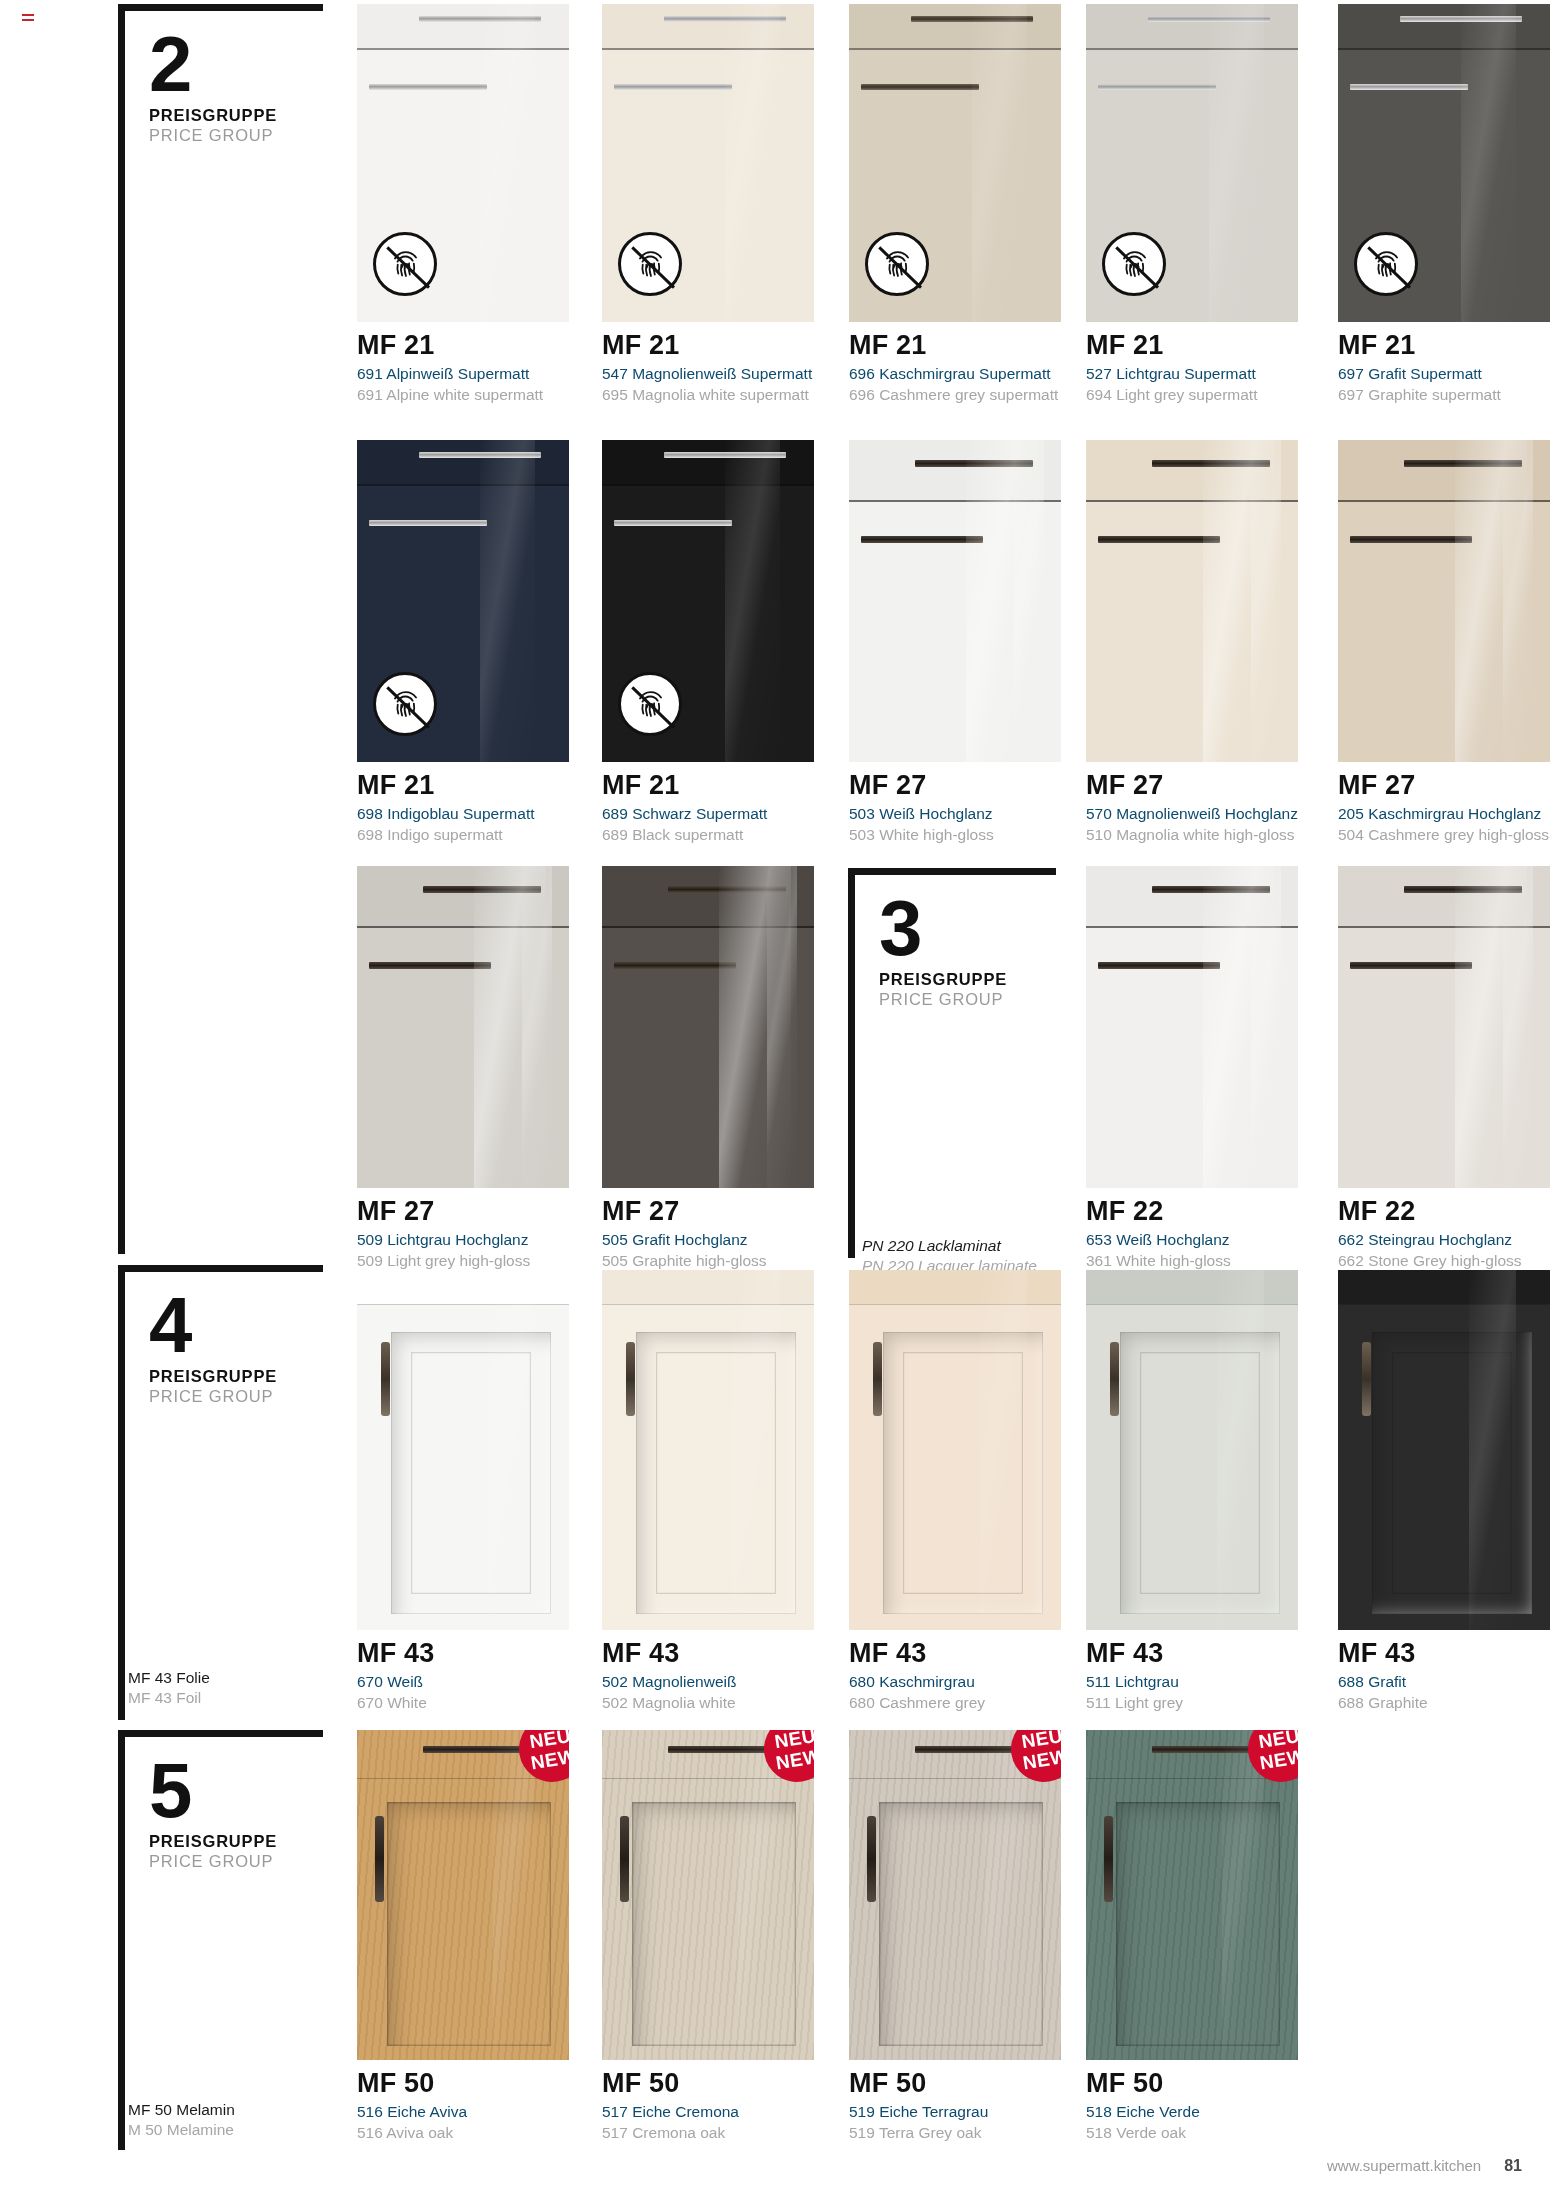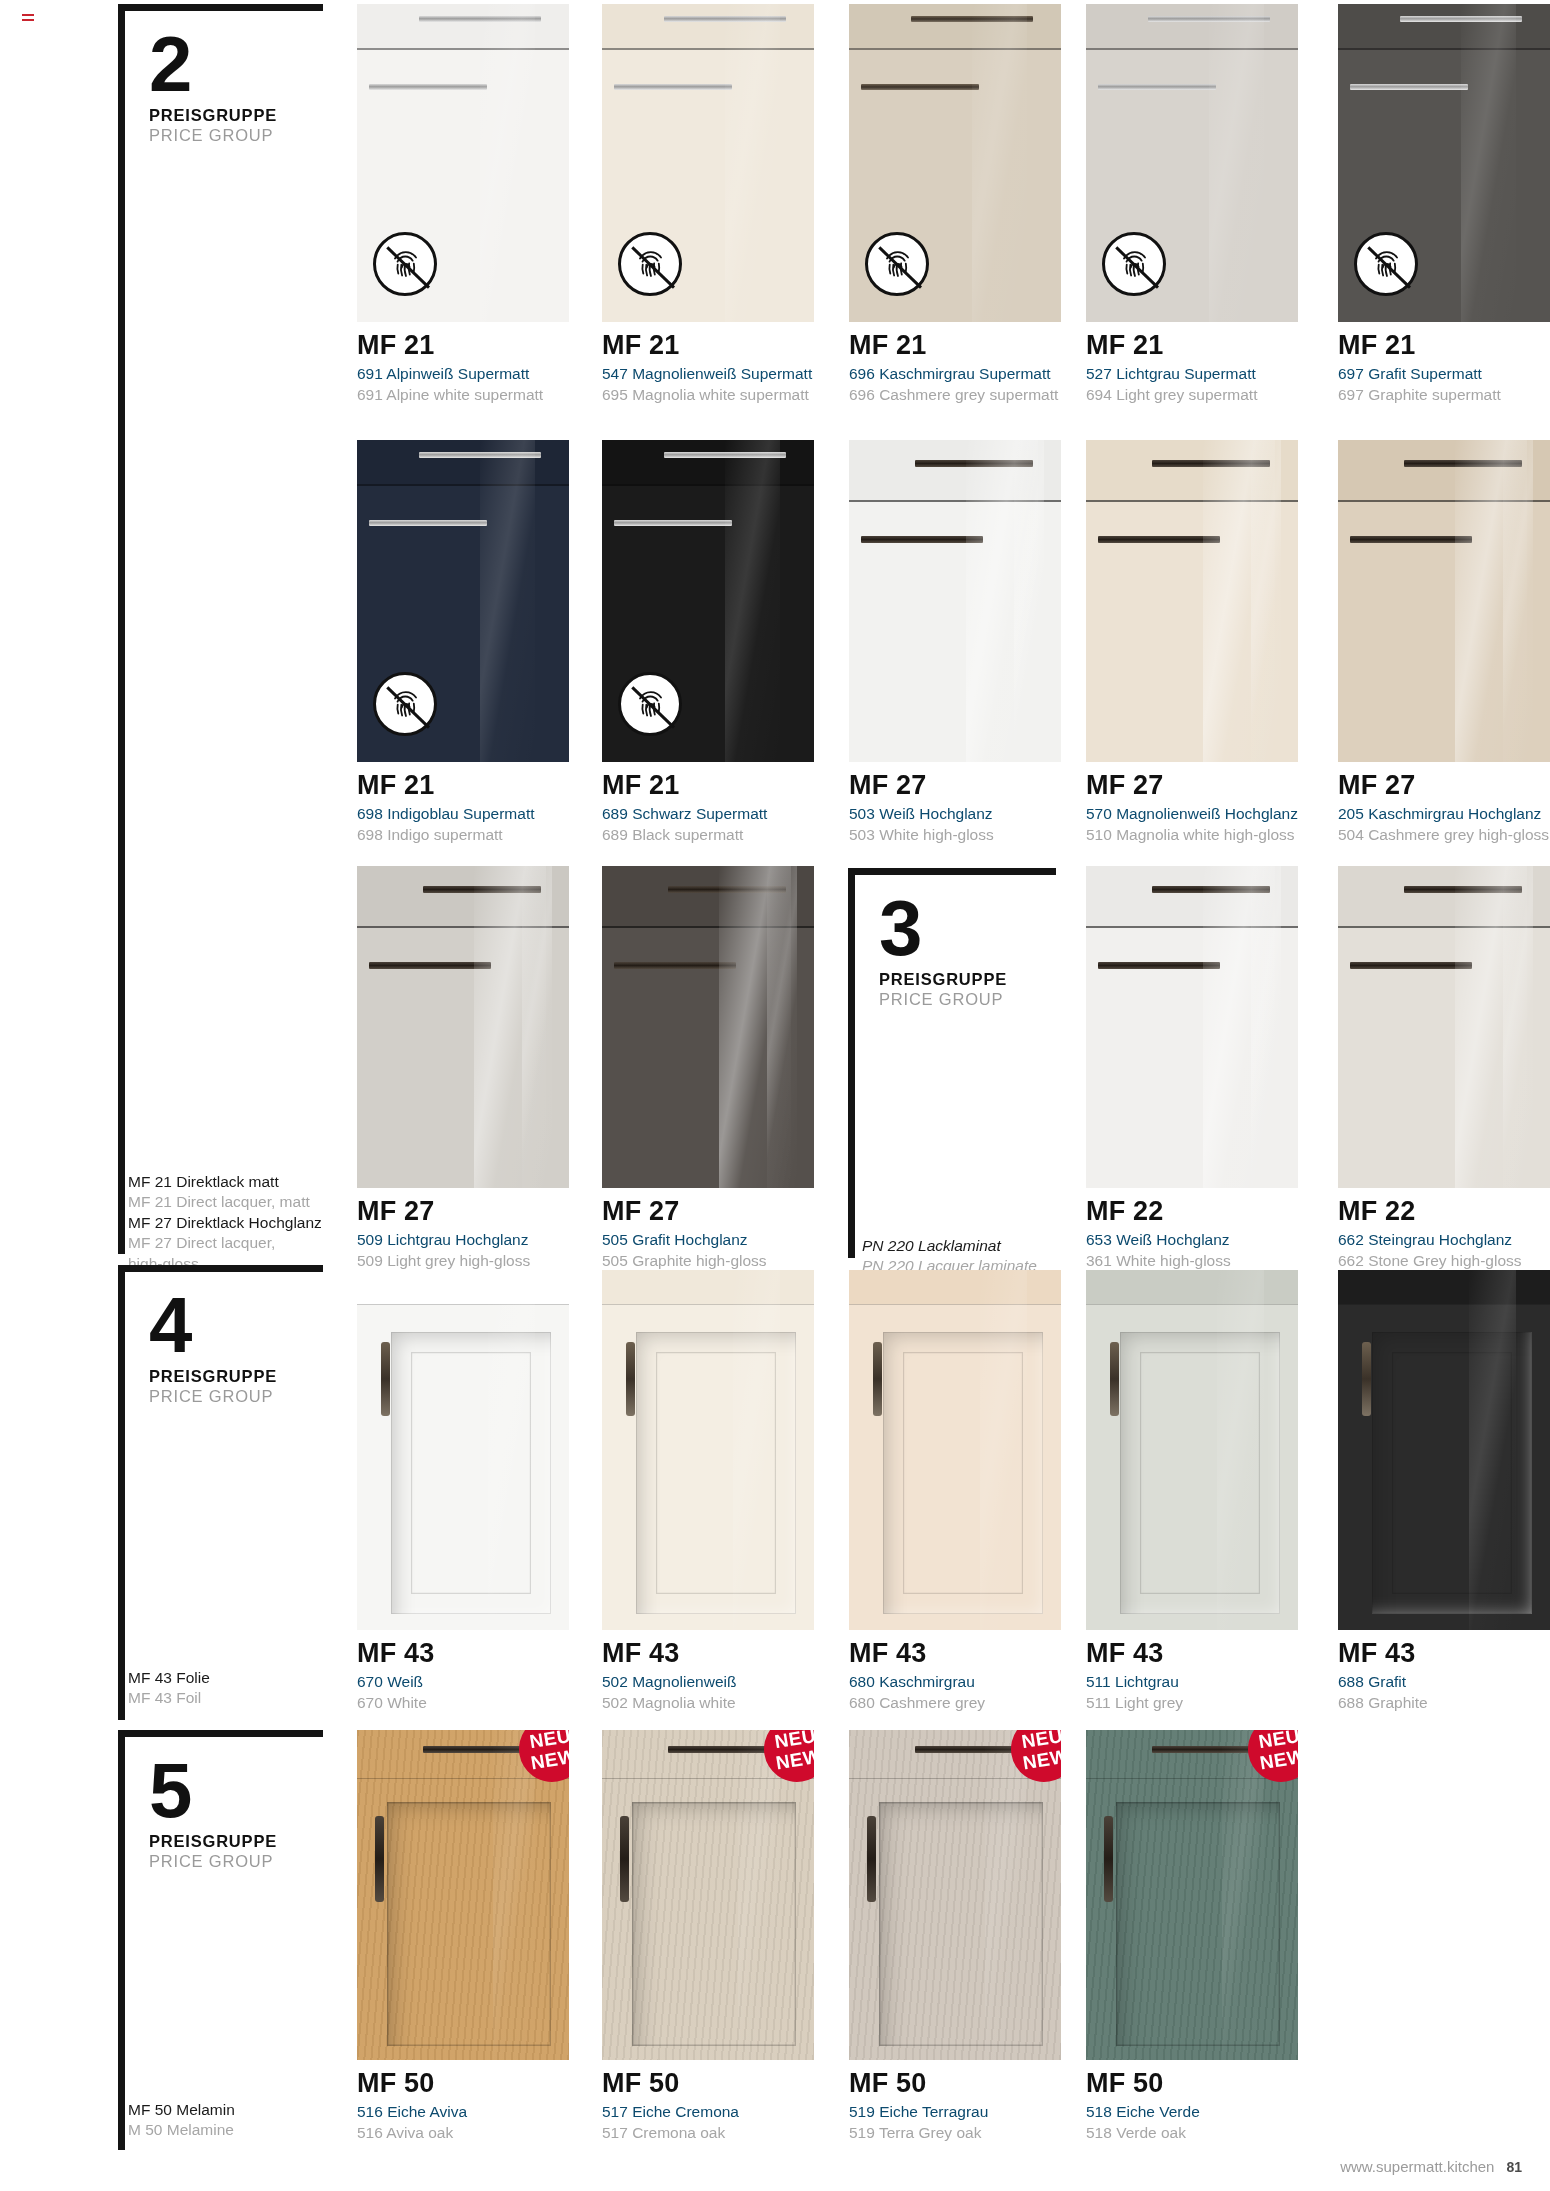--- a/index.html
+++ b/index.html
@@ -84,47 +84,40 @@
     letter-spacing: .2px; line-height:1.08; margin-top: 9px;
   }
   .cap-de { font-size: 15.5px; color:#0c4a6e; line-height:1.3; margin-top: 4px; }
   .cap-en { font-size: 15.5px; color:#a6a6a6; line-height:1.3; margin-top: 1px; }
 
   
   .footer {
     position:absolute; right:28px; bottom:16px;
     font-size:15px; color:#9b9b9b;
   }
-  .footer .pg { color:#4a4a4a; font-weight:700; margin-left:12px; font-size:14px;}
+  .footer .pg { color:#4a4a4a; font-weight:700; margin-left:23px; font-size:16px;}
 </style>
 </head>
 <body>
 
 <div class="page">
 
   <div class="rail-mark">
       <i></i>
       <i></i>
     </div>
 
   <div class="pg-bracket" style="left:118px; top:4px; width:205px; height:1250px;">
     <div class="pg-inner">
       <div class="pg-num">2</div>
       <div class="pg-de">PREISGRUPPE</div>
       <div class="pg-en">PRICE GROUP</div>
     </div>
   </div>
 
-  <div class="side-note" style="left:128px; top:1172px; width:210px;">
-    <div class="de">MF 21 Direktlack matt</div>
-    <div class="en">MF 21 Direct lacquer, matt</div>
-    <div class="de">MF 27 Direktlack Hochglanz</div>
-    <div class="en">MF 27 Direct lacquer,</div>
-    <div class="en">high-gloss</div>
-  </div>
 
   <div class="pg-bracket" style="left:118px; top:1265px; width:205px; height:455px;">
     <div class="pg-inner">
       <div class="pg-num">4</div>
       <div class="pg-de">PREISGRUPPE</div>
       <div class="pg-en">PRICE GROUP</div>
     </div>
   </div>
 
   <div class="side-note" style="left:128px; top:1668px; width:200px;">

